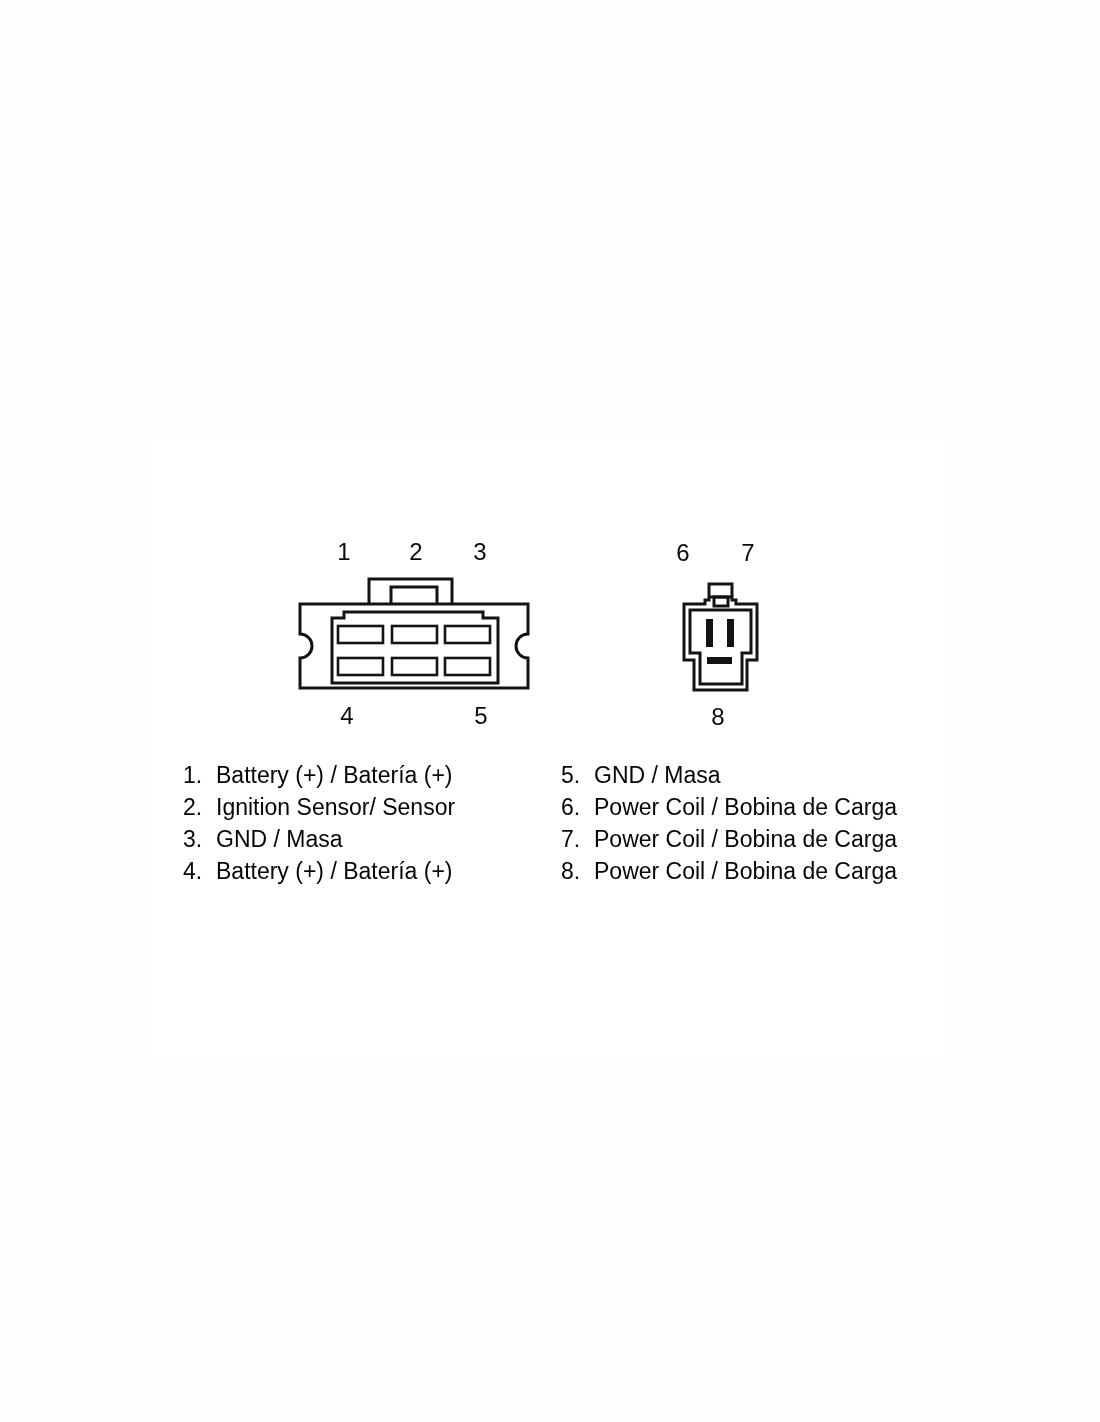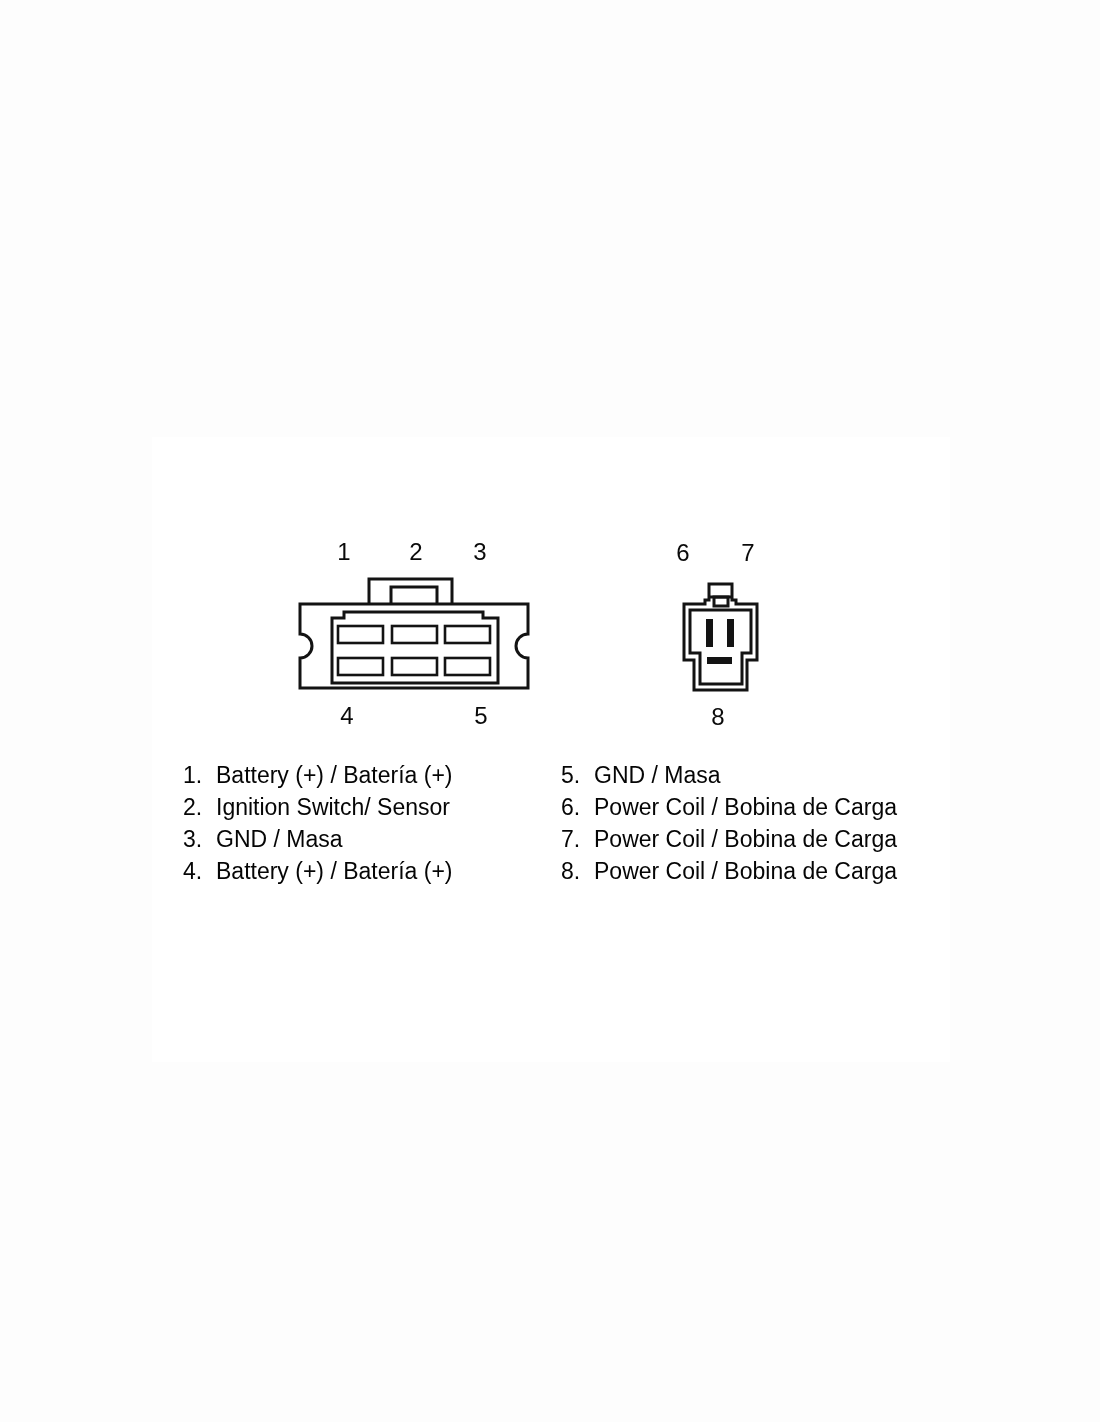--- a/index.html
+++ b/index.html
@@ -110,21 +110,21 @@
   <span class="pin-num" style="left:748px; top:553px;">7</span>
   <span class="pin-num" style="left:718px; top:717px;">8</span>
 
   <div class="legend legend-left">
     <div class="legend-row">
       <span class="legend-num">1.</span>
       <span>Battery (+) / Batería (+)</span>
     </div>
     <div class="legend-row">
       <span class="legend-num">2.</span>
-      <span>Ignition Switch/ Sensor</span>
+      <span>Ignition Sensor/ Sensor</span>
     </div>
     <div class="legend-row">
       <span class="legend-num">3.</span>
       <span>GND / Masa</span>
     </div>
     <div class="legend-row">
       <span class="legend-num">4.</span>
       <span>Battery (+) / Batería (+)</span>
     </div>
   </div>

